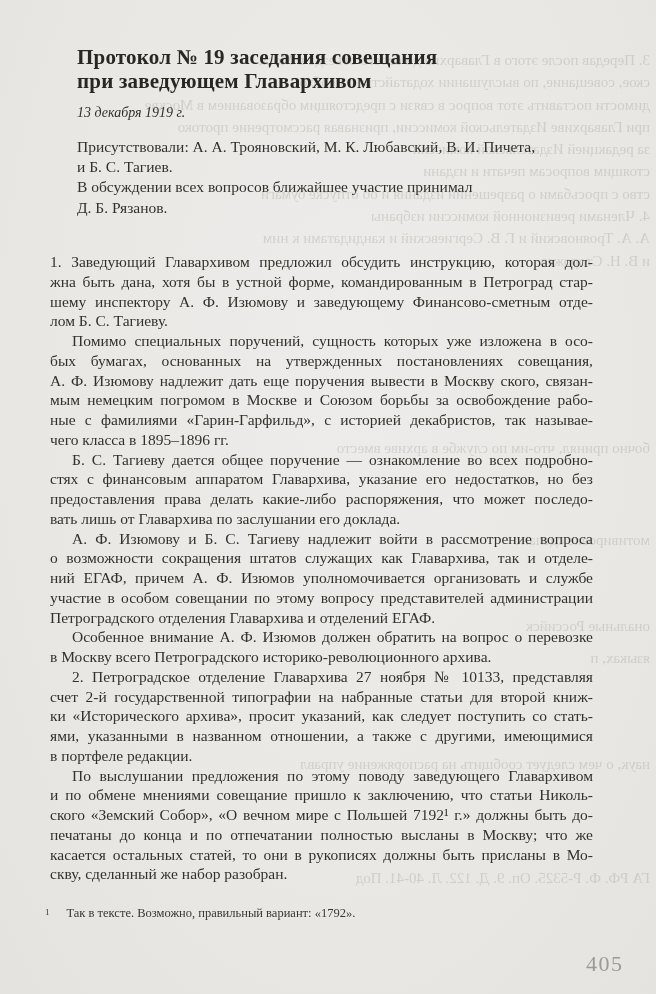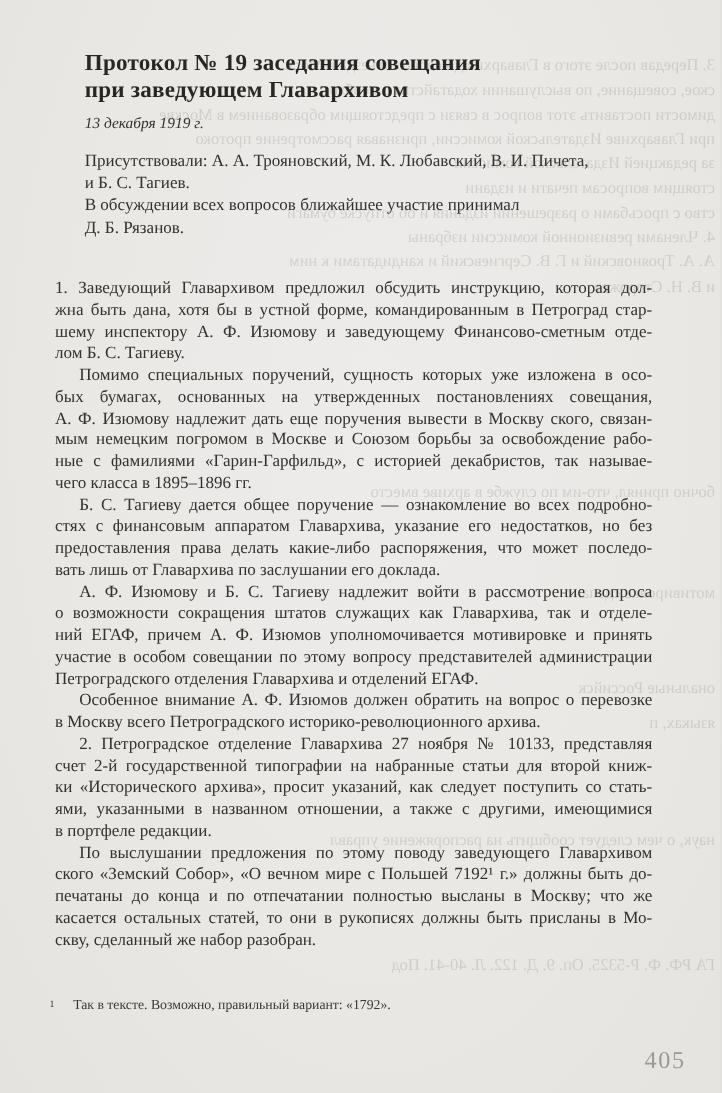--- a/index.html
+++ b/index.html
@@ -119,37 +119,38 @@
       </div>
       <div class="para indent">
         <div class="line">Б. С. Тагиеву дается общее поручение — ознакомление во всех подробно-</div>
         <div class="line">стях с финансовым аппаратом Главархива, указание его недостатков, но без</div>
         <div class="line">предоставления права делать какие-либо распоряжения, что может последо-</div>
         <div class="line last">вать лишь от Главархива по заслушании его доклада.</div>
       </div>
       <div class="para indent">
         <div class="line">А. Ф. Изюмову и  Б. С. Тагиеву надлежит войти в рассмотрение вопроса</div>
         <div class="line">о возможности сокращения штатов служащих как Главархива, так и отделе-</div>
-        <div class="line">ний ЕГАФ, причем А. Ф. Изюмов уполномочивается мотивировке и принять</div>
+        <div class="line">ний ЕГАФ, причем А. Ф. Изюмов уполномочивается организовать и службе</div>
         <div class="line">участие в особом совещании по этому вопросу представителей администрации</div>
         <div class="line last">Петроградского отделения Главархива и отделений ЕГАФ.</div>
       </div>
       <div class="para indent">
         <div class="line">Особенное внимание А. Ф. Изюмов должен обратить на вопрос о перевозке</div>
         <div class="line last">в Москву всего Петроградского историко-революционного архива.</div>
       </div>
       <div class="para indent">
         <div class="line">2. Петроградское отделение Главархива 27 ноября № 10133, представляя</div>
         <div class="line">счет 2-й государственной типографии на набранные статьи для второй книж-</div>
         <div class="line">ки «Исторического архива», просит указаний, как следует поступить со стать-</div>
         <div class="line">ями, указанными в названном отношении, а также с другими, имеющимися</div>
         <div class="line last">в портфеле редакции.</div>
       </div>
       <div class="para indent">
         <div class="line">По выслушании предложения по этому поводу заведующего Главархивом</div>
+        <div class="line">и по обмене мнениями совещание пришло к заключению, что статьи Николь-</div>
         <div class="line">ского «Земский Собор», «О вечном мире с Польшей 7192¹ г.» должны быть до-</div>
         <div class="line">печатаны до конца и по отпечатании полностью высланы в Москву; что же</div>
         <div class="line">касается остальных статей, то они в рукописях должны быть присланы в Мо-</div>
         <div class="line last">скву, сделанный же набор разобран.</div>
       </div>
     </div>
 
   <div class="footnote">
     <span class="fn-marker">1</span>
     <span>Так в тексте. Возможно, правильный вариант: «1792».</span>

